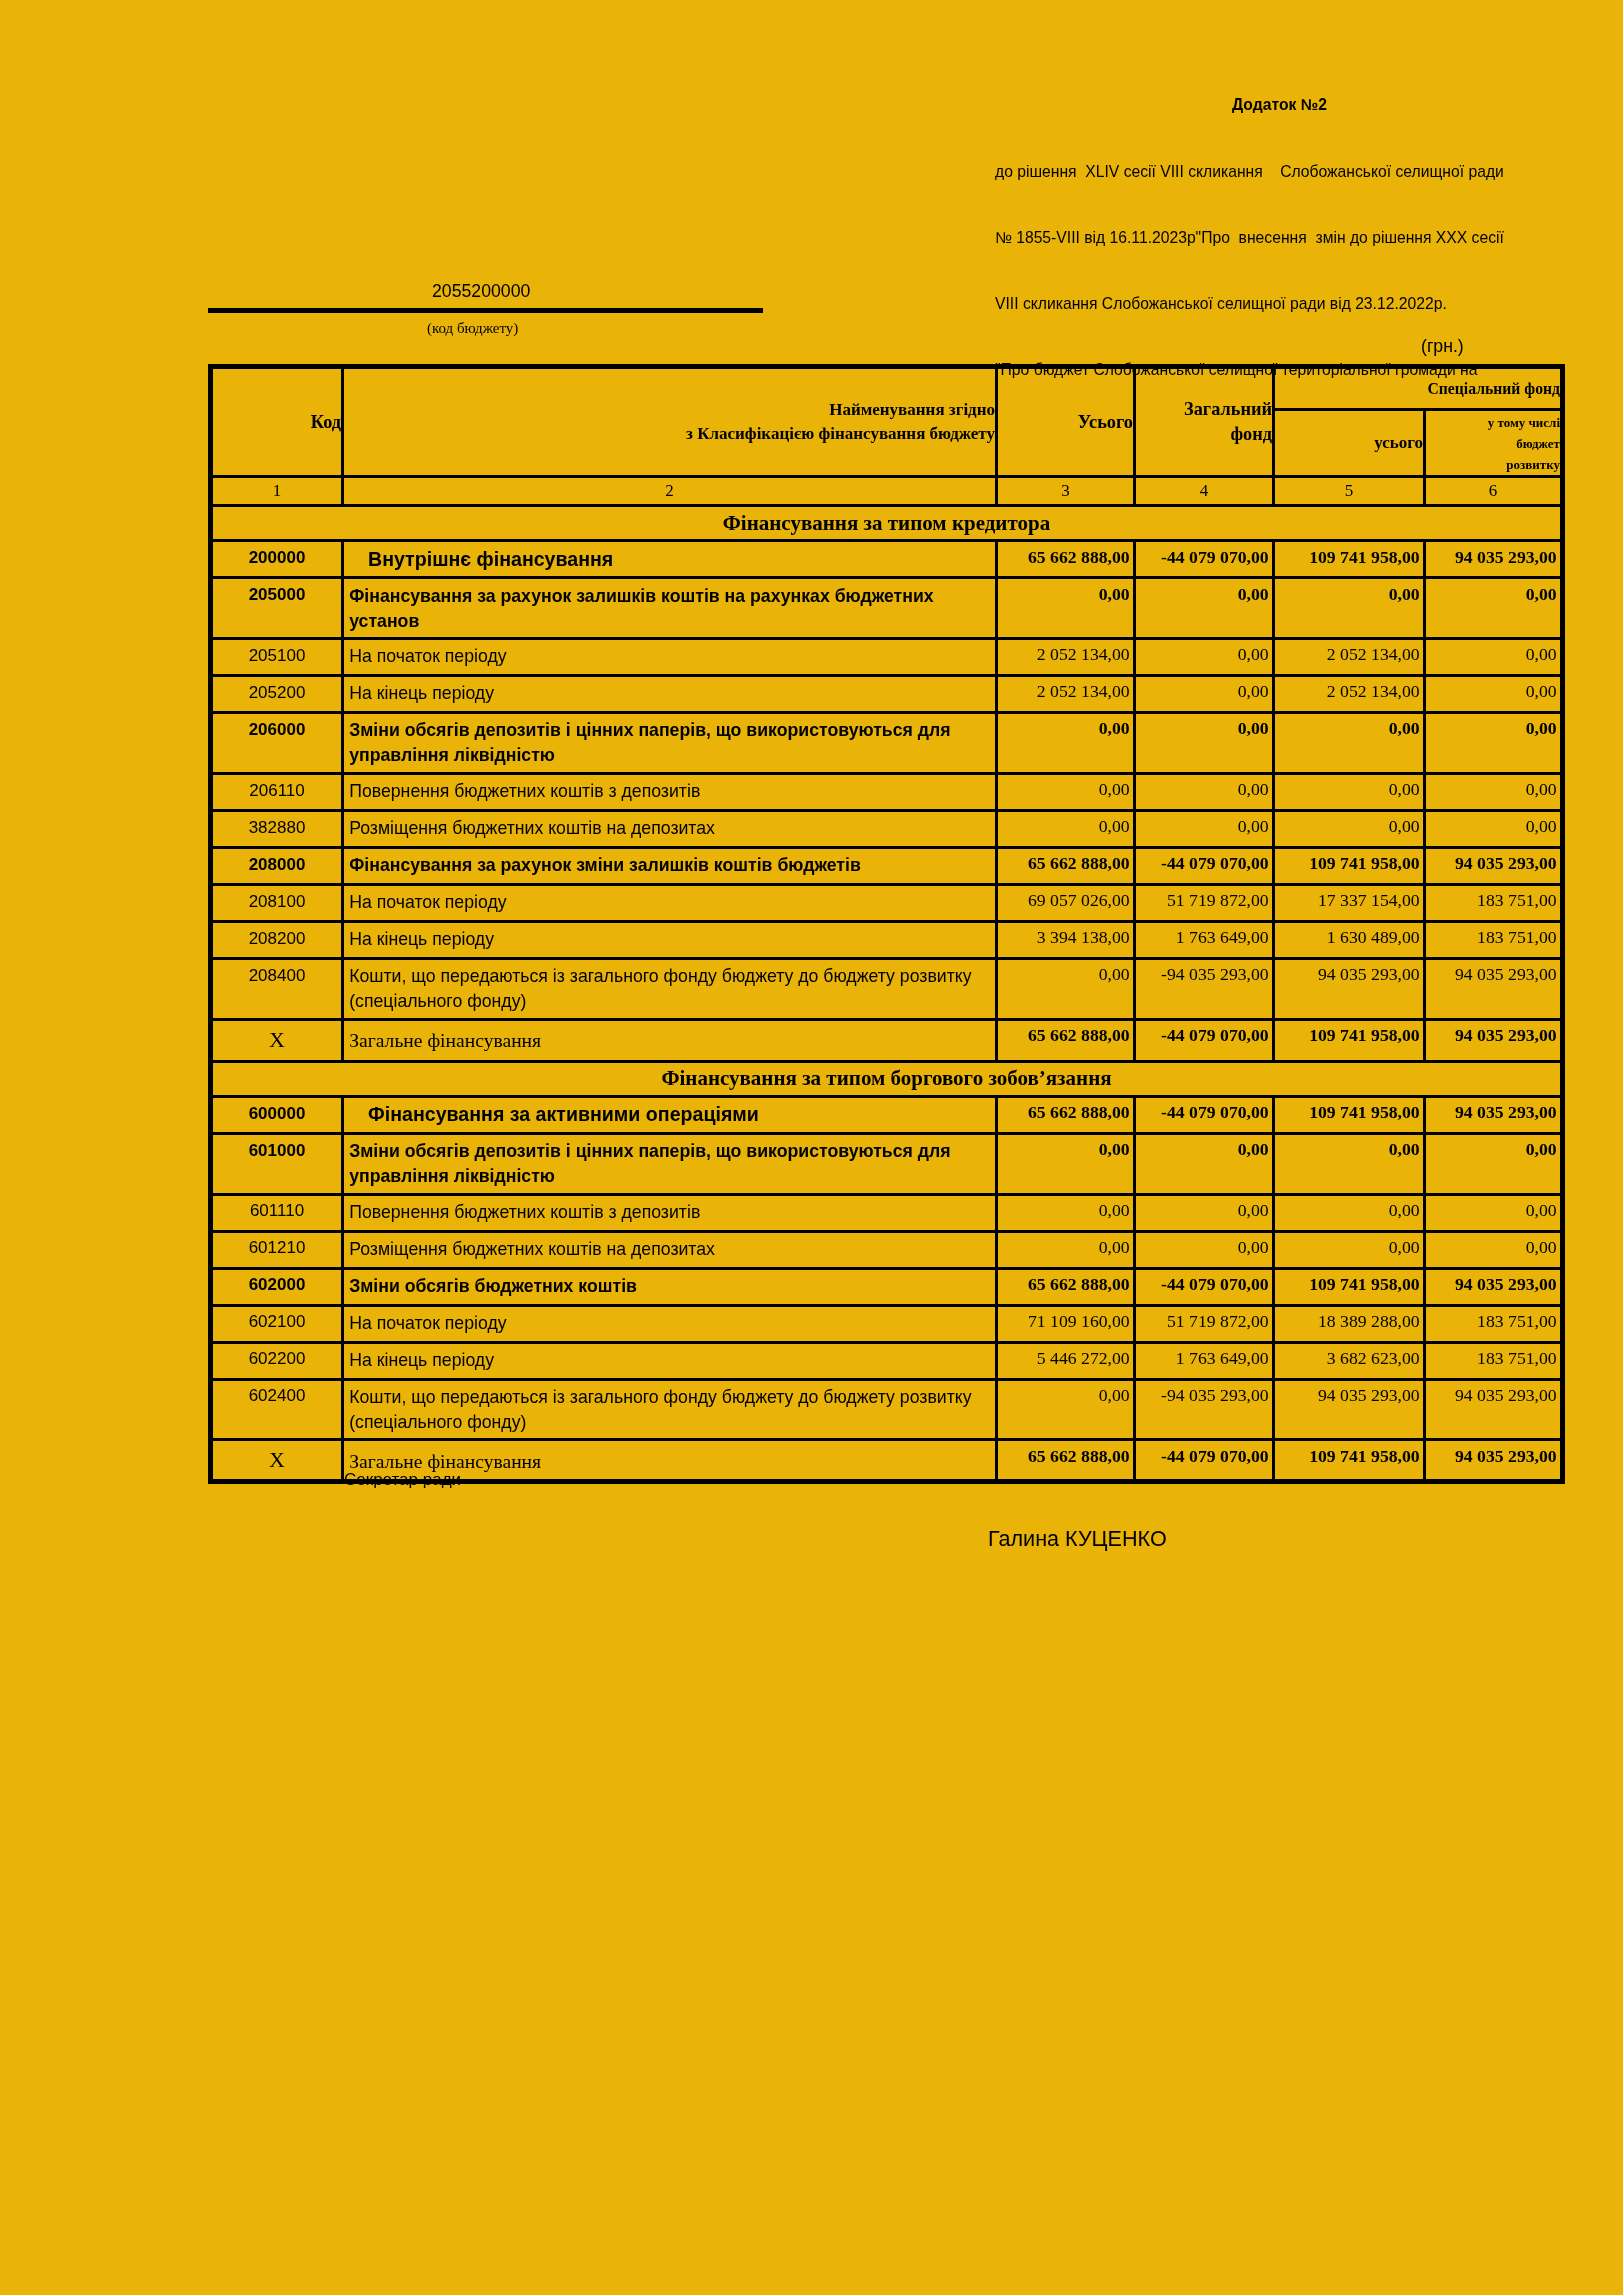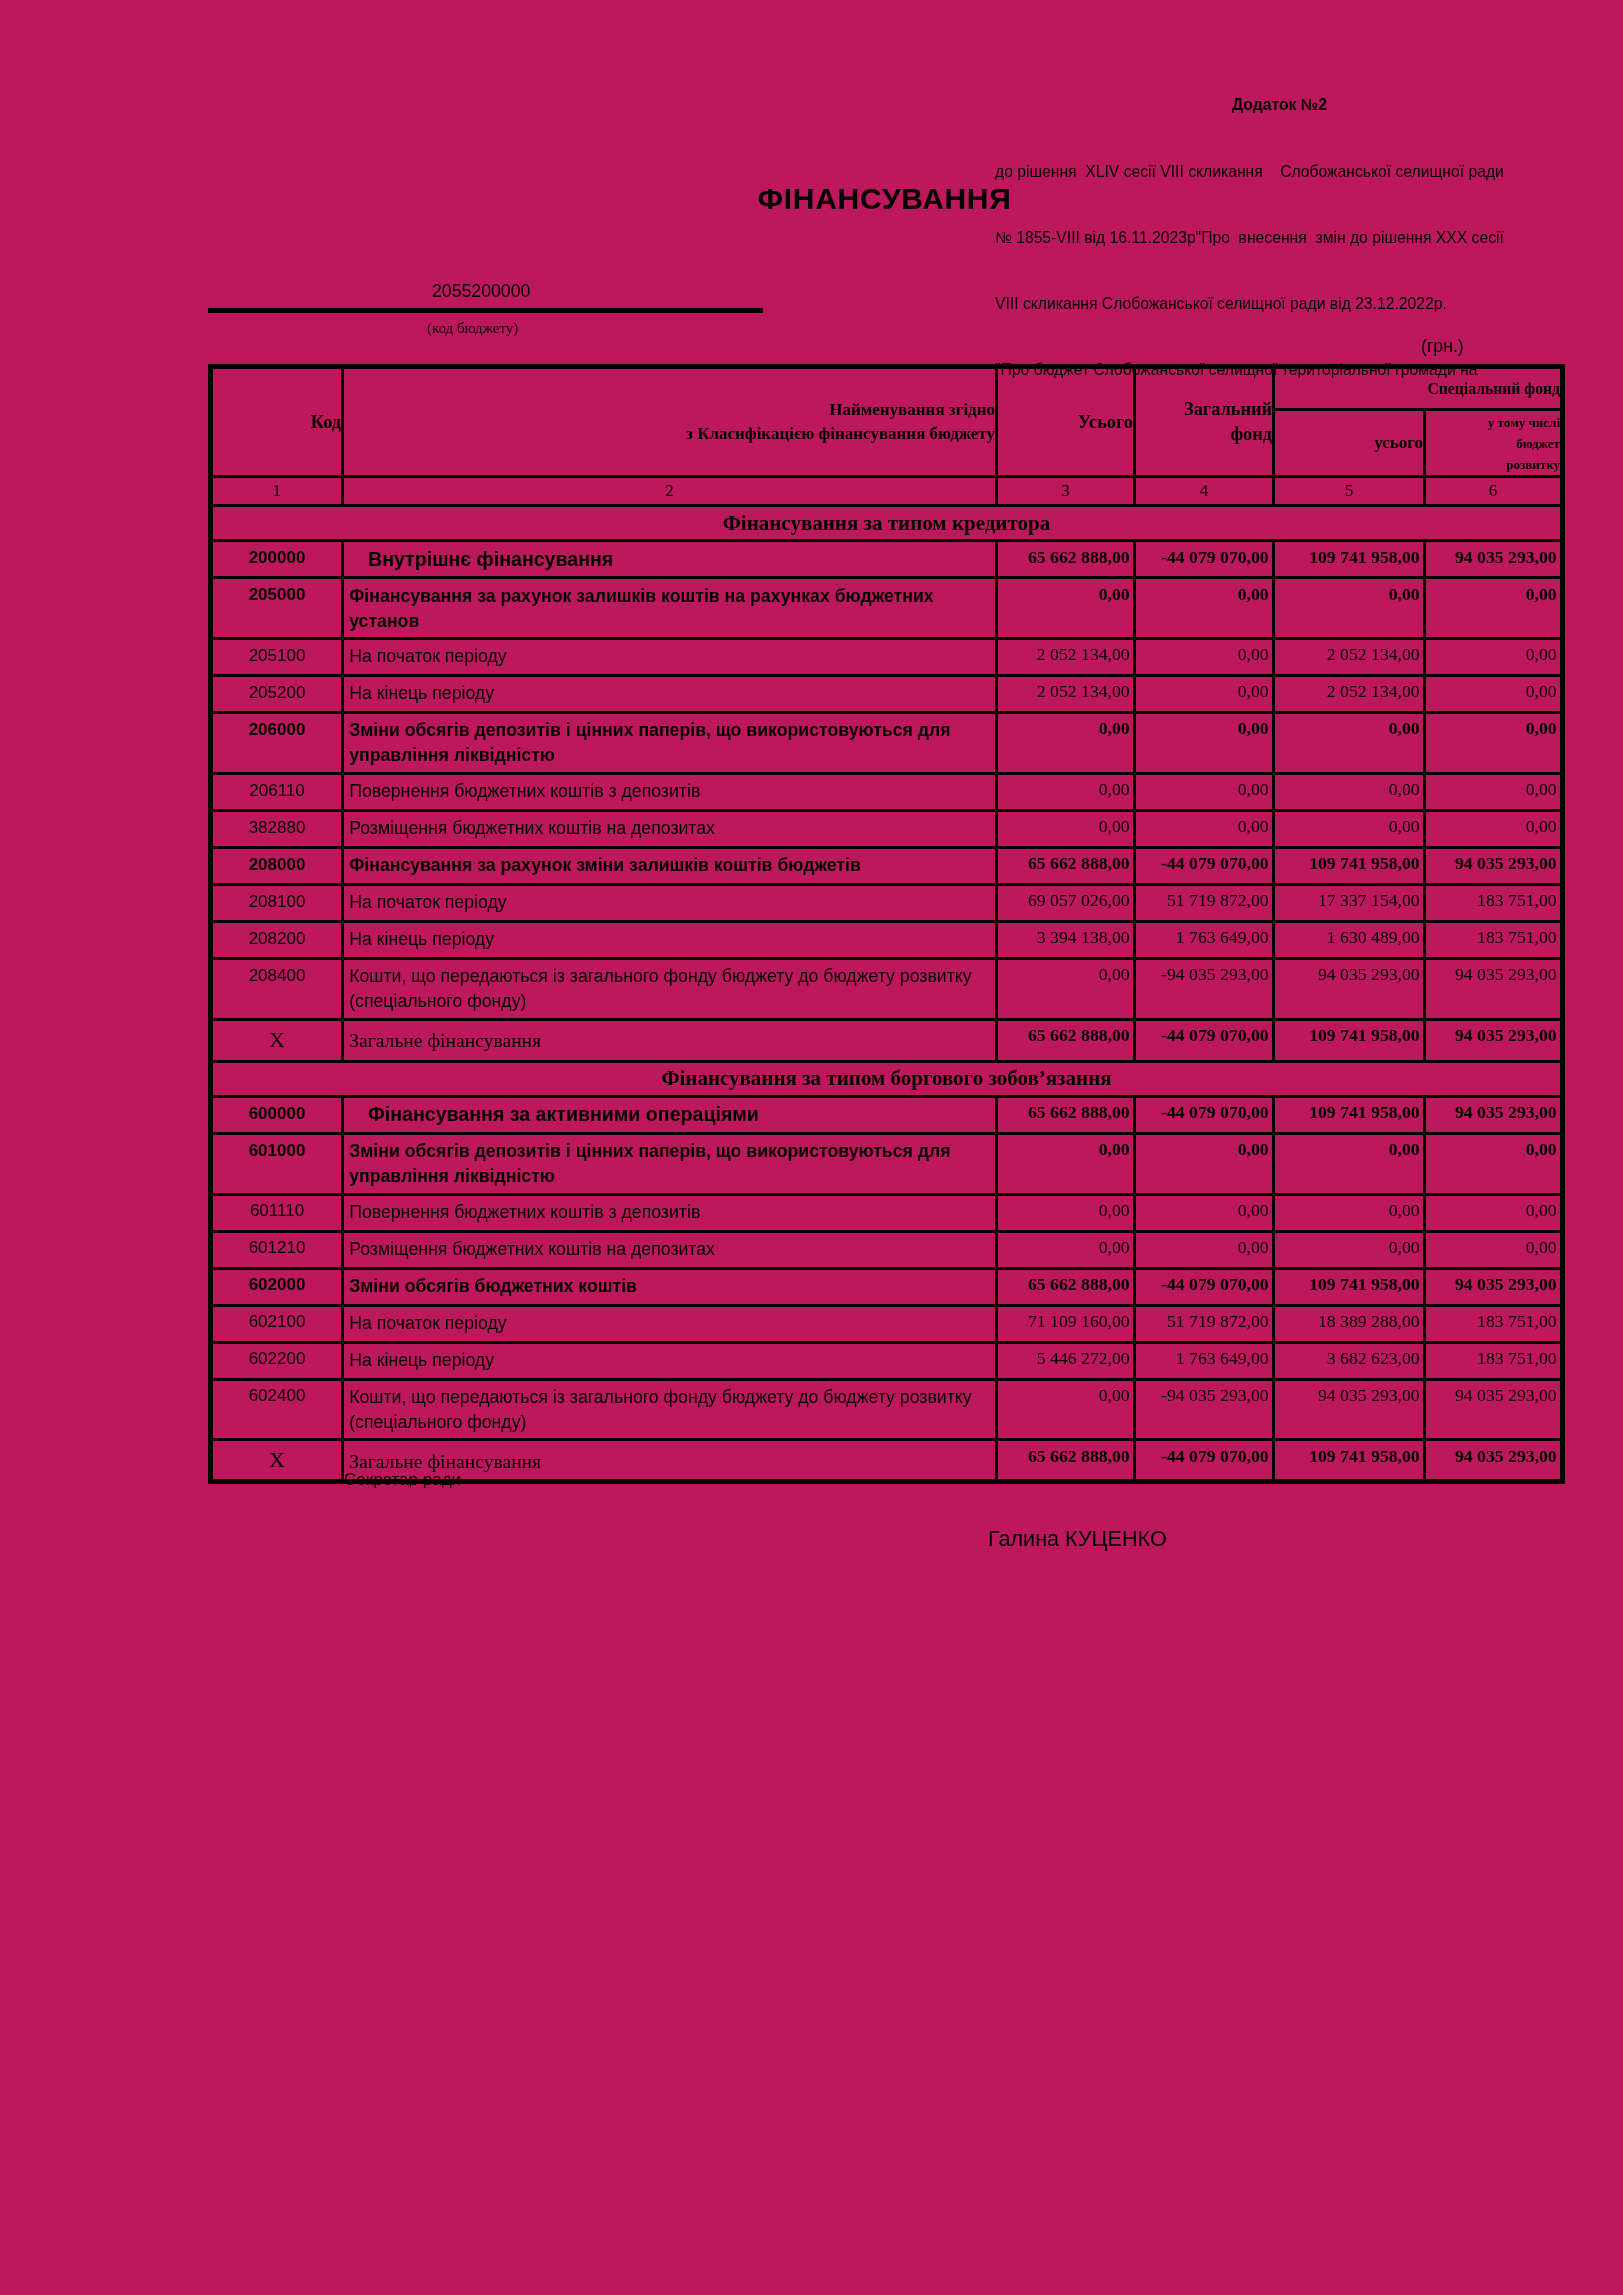--- a/index.html
+++ b/index.html
@@ -1,18 +1,18 @@
 <!DOCTYPE html>
 <html lang="uk" style="font-size:10.5px"><head>
 <meta charset="utf-8">
 <style>
   * { margin:0; padding:0; box-sizing:border-box; }
   html,body { background:#ffffff; }
   body { width:1623px; height:2295px; position:relative; font-family:"Liberation Sans", sans-serif; color:#000; }
-  .page { position:absolute; inset:0; background:#be185d; }
+  .page { position:absolute; inset:0; background:#eab308; }
 
   
   .annex { position:absolute; left:995px; top:50px; width:576px; font-size:15.7px; line-height:22px; white-space:pre-wrap; }
   .annex .l1 { font-weight:bold; margin-left:237px; margin-bottom:1.3px; }
 
   
   .title    { position:absolute; left:208px; top:182px; width:1353px; text-align:center; font-size:30px; font-weight:bold; letter-spacing:0.7px; }
   .subtitle { position:absolute; left:208px; top:225px; width:1353px; text-align:center; font-size:27.5px; font-weight:bold; }
 
   .budget-code { position:absolute; left:432px; top:281px; font-size:17.7px; }
@@ -58,21 +58,20 @@
 <div class="page">
 
   <div class="annex">
     <div class="l1">Додаток №2</div>
     <div>до рішення  XLIV сесії VIII скликання    Слобожанської селищної ради</div>
     <div>№ 1855-VIII від 16.11.2023р"Про  внесення  змін до рішення XXX сесії</div>
     <div>VIII скликання Слобожанської селищної ради від 23.12.2022р.</div>
     <div>"Про бюджет Слобожанської селищної територіальної громади на</div>
   </div>
 
-  <div class="title">ФІНАНСУВАННЯ</div>
 
   <div class="budget-code">2055200000</div>
   <div class="code-line"></div>
   <div class="code-label">(код бюджету)</div>
   <div class="grn-note">(грн.)</div>
 
   <table class="fin">
     <colgroup>
       <col style="width:132px">
         <col style="width:654px">

